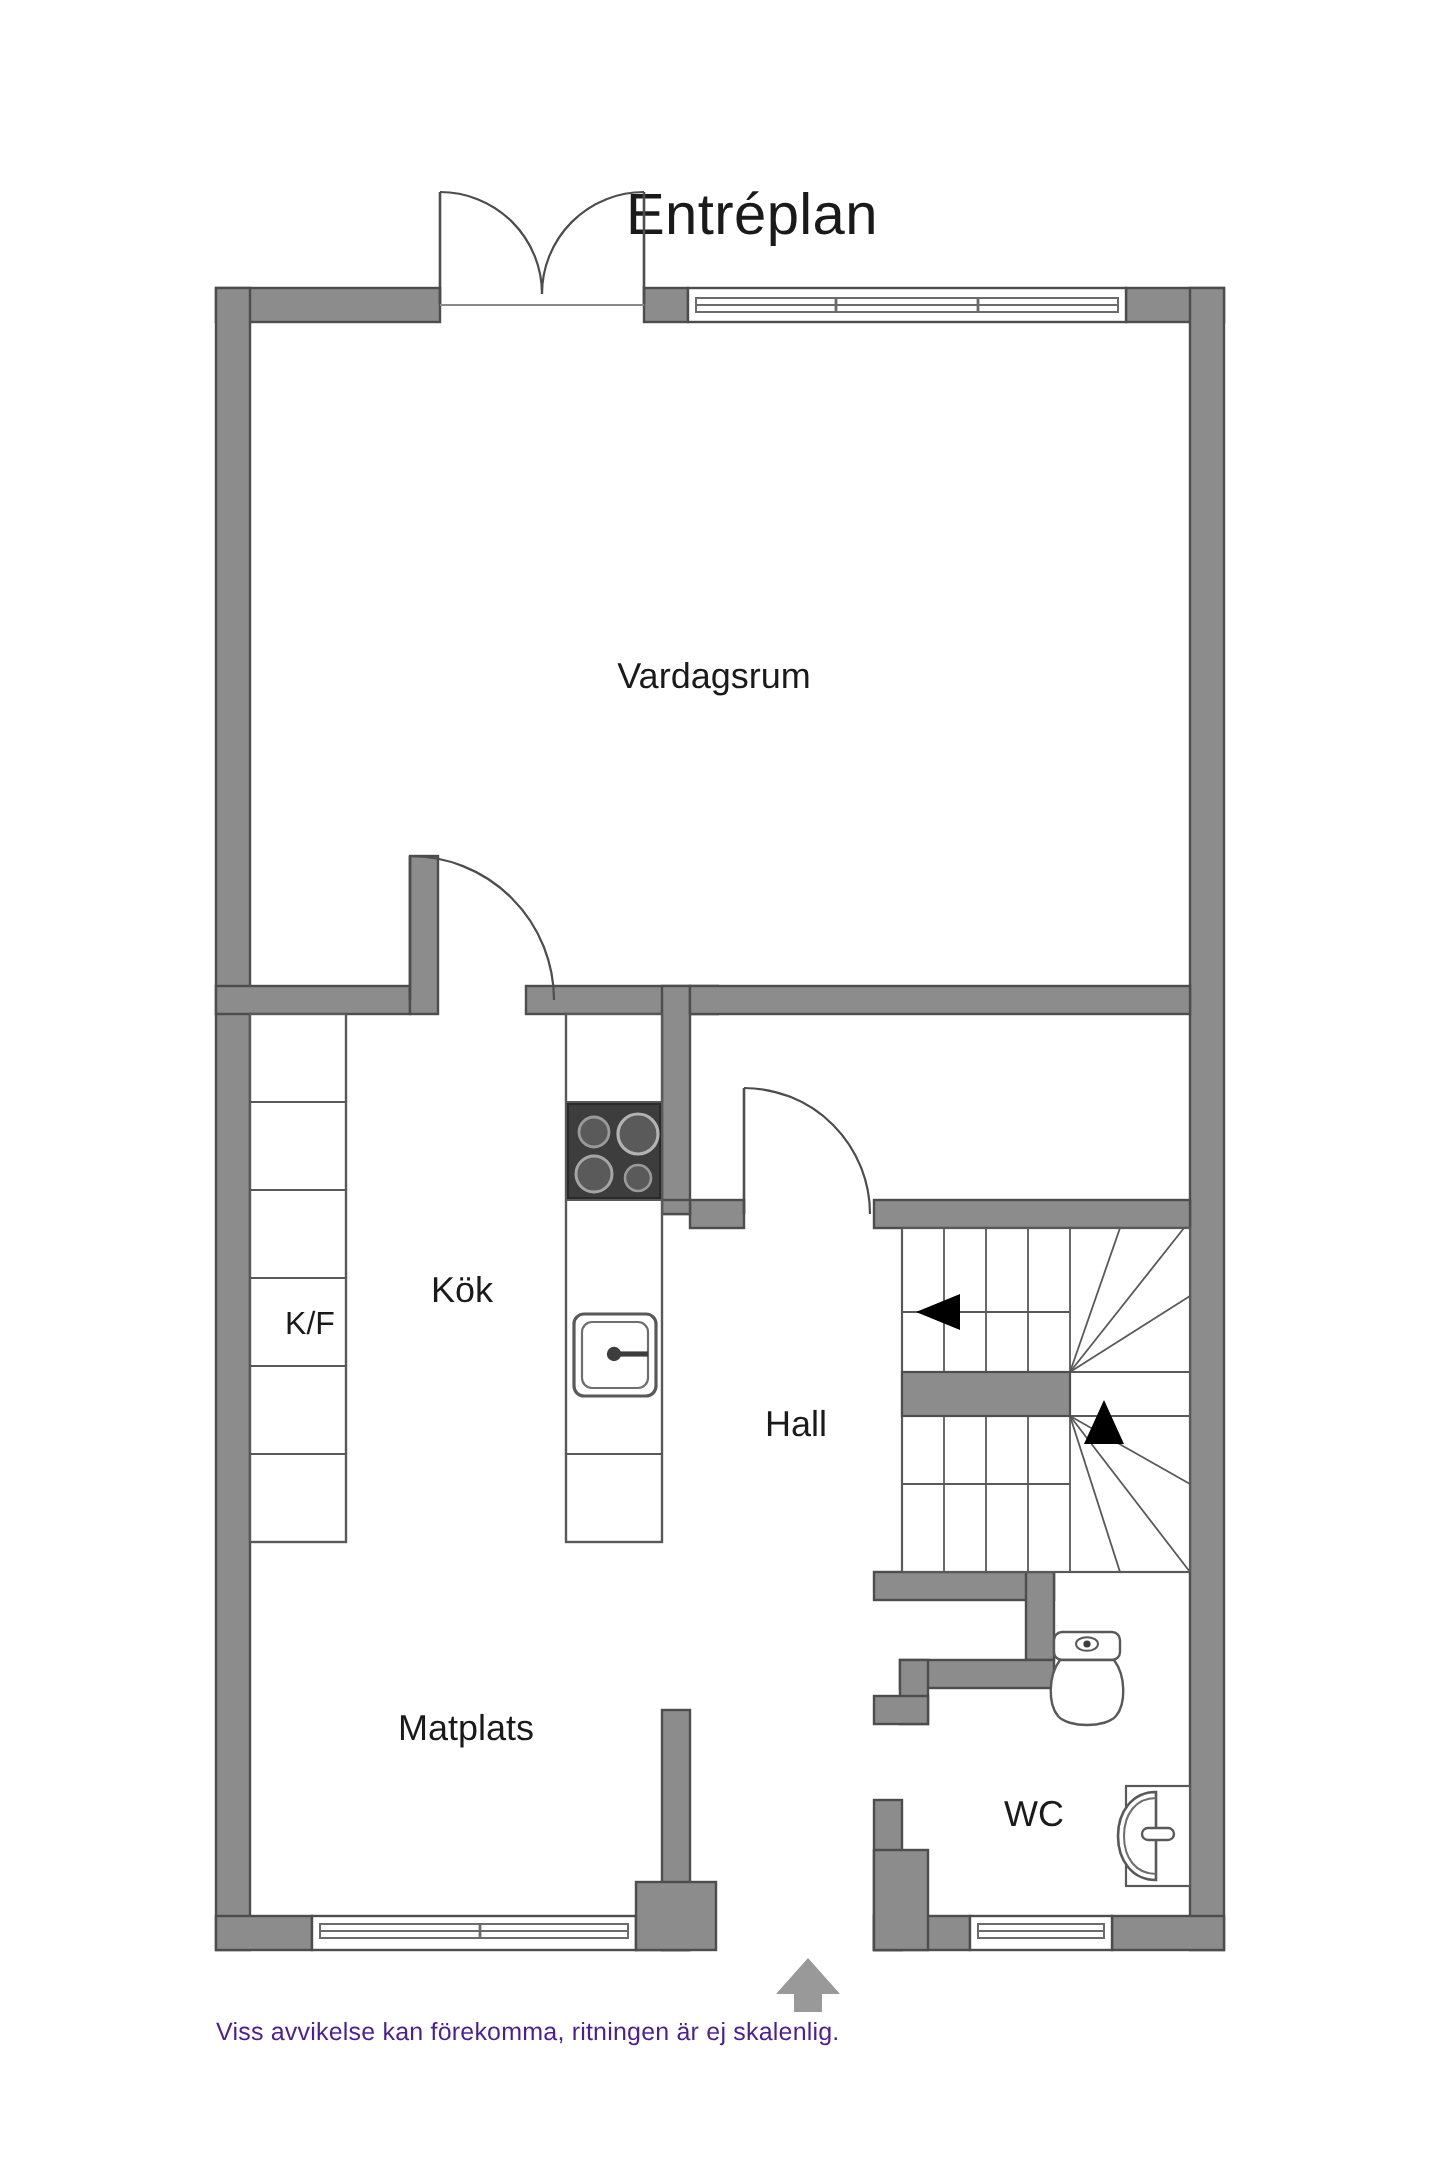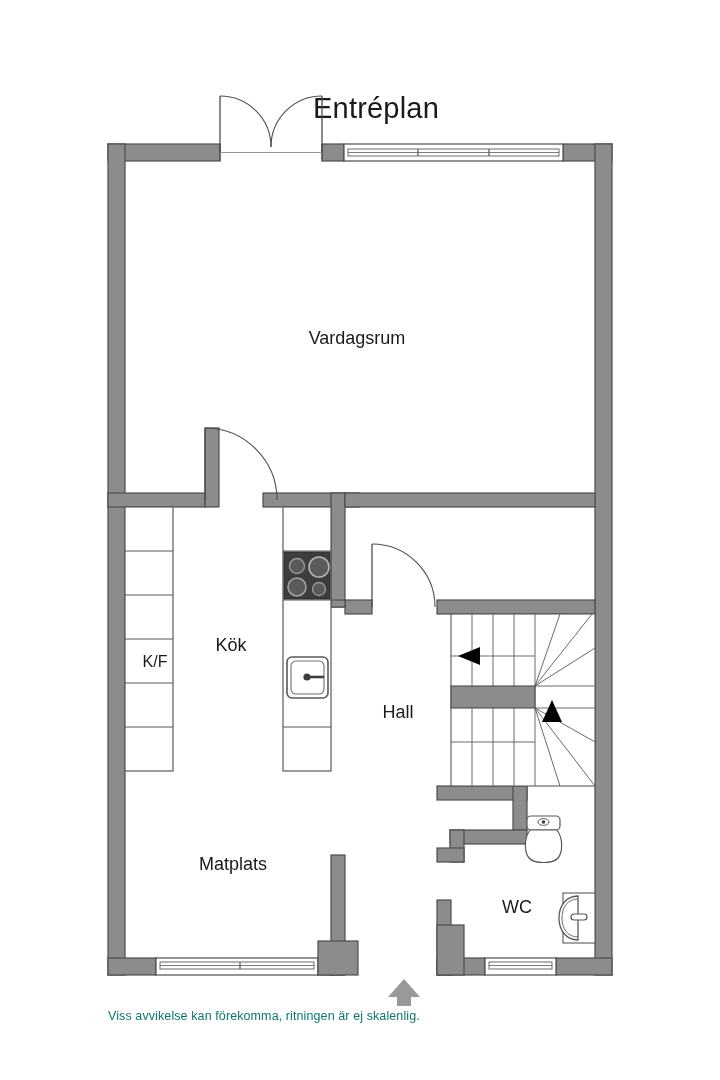--- a/index.html
+++ b/index.html
@@ -36,21 +36,21 @@
   #plan-svg {
     position: absolute;
     top: 0;
     left: 0;
   }
   #plan-caption {
     position: absolute;
     top: 1009px;
     left: 108px;
     font-size: 12.5px;
-    color: #0f766e;
+    color: #4c1d95;
     letter-spacing: 0.1px;
     white-space: nowrap;
   }
   .room-label {
     font-family: "Liberation Sans", "DejaVu Sans", sans-serif;
     font-size: 18px;
     fill: #1a1a1a;
   }
   .room-label.small {
     font-size: 16px;

